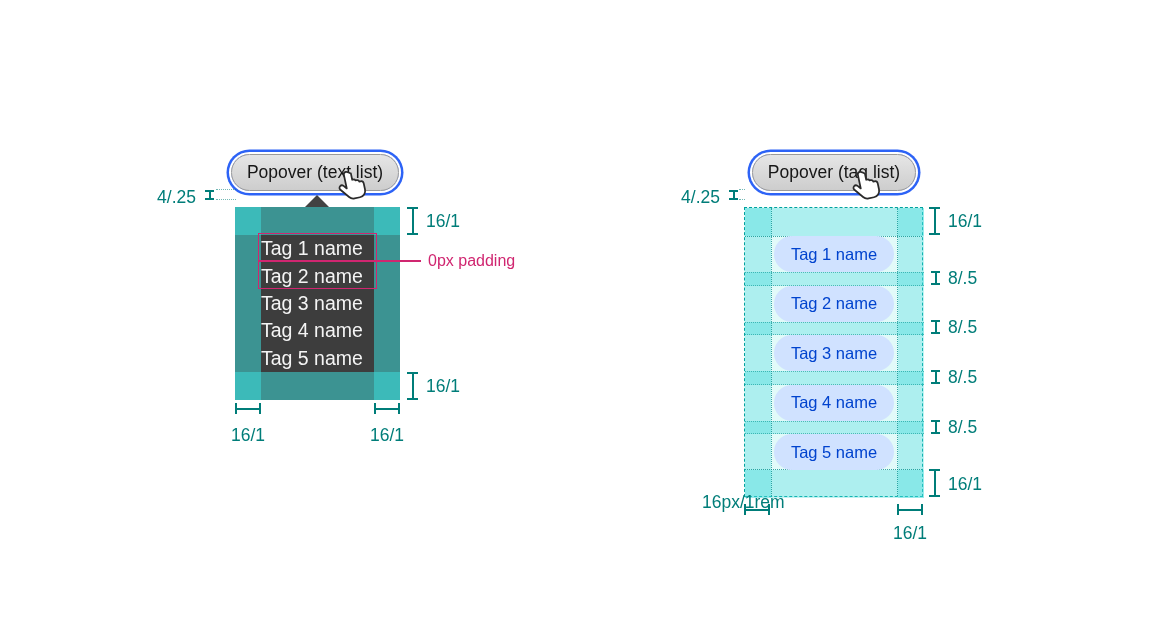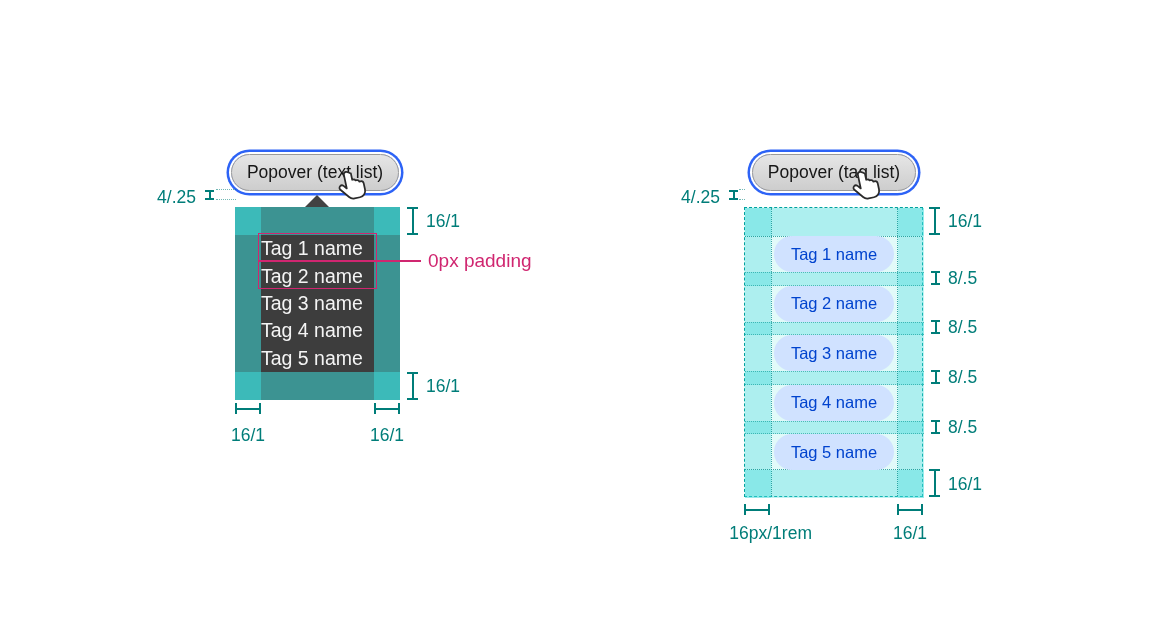--- a/index.html
+++ b/index.html
@@ -1,20 +1,20 @@
 <!DOCTYPE html>
 <html style="--annotation_teal: #007d79; --annotation_magenta: #d02670; --focus_blue: #2d63f6; --popover_dark: #3d3d3d; --popover_text: #f4f4f4; --spacer_teal: rgba(61,219,217,0.55); --spacer_teal_light: rgba(61,219,217,0.32); --spacer_tint: rgba(61,219,217,0.15); --dashed_teal: #00a29e; --tag_bg: #d0e2ff; --tag_text: #0043ce; --button_bg_top: #e6e6e6; --button_bg_bottom: #cdcdcd;"><head>
 <meta charset="utf-8">
 <style>
   html,body{margin:0;padding:0;background:#ffffff;}
   body{font-family:"Liberation Sans","DejaVu Sans",sans-serif;}
   .canvas{position:relative;width:1152px;height:634px;background:#fff;overflow:hidden;}
 
   .ann{position:absolute;color:var(--annotation_teal,#007d79);font-size:17.5px;line-height:22px;white-space:nowrap;}
-  .mag{position:absolute;color:var(--annotation_magenta,#d02670);font-size:19px;line-height:22px;white-space:nowrap;}
+  .mag{position:absolute;color:var(--annotation_magenta,#d02670);font-size:16px;line-height:22px;white-space:nowrap;}
 
   .popover-button{position:absolute;display:flex;align-items:center;justify-content:center;
     height:37px;border-radius:19px;background:linear-gradient(var(--button_bg_top,#e6e6e6),var(--button_bg_bottom,#cdcdcd));
     border:1px solid #9a9a9a;box-shadow:0 0 0 2px #ffffff,0 0 0 4.5px var(--focus_blue,#2d63f6);
     font-size:17.5px;color:#161616;box-sizing:border-box;cursor:pointer;}
 
   .vmark{position:absolute;border-top:2px solid var(--annotation_teal,#007d79);border-bottom:2px solid var(--annotation_teal,#007d79);box-sizing:border-box;}
   .vmark::before{content:"";position:absolute;left:50%;top:0;bottom:0;width:2px;margin-left:-1px;background:var(--annotation_teal,#007d79);}
   .hmark{position:absolute;border-left:2px solid var(--annotation_teal,#007d79);border-right:2px solid var(--annotation_teal,#007d79);box-sizing:border-box;}
   .hmark::before{content:"";position:absolute;top:50%;left:0;right:0;height:2px;margin-top:-1px;background:var(--annotation_teal,#007d79);}
@@ -147,18 +147,18 @@
     <div class="ann" style="left:948px;top:316px;">8/.5</div>
     <div class="vmark" style="left:931px;top:370px;width:9px;height:14px;"></div>
     <div class="ann" style="left:948px;top:366px;">8/.5</div>
     <div class="vmark" style="left:931px;top:420px;width:9px;height:14px;"></div>
     <div class="ann" style="left:948px;top:416px;">8/.5</div>
 
     <div class="vmark" style="left:929px;top:469px;width:11px;height:28px;"></div>
     <div class="ann" style="left:948px;top:473px;">16/1</div>
 
     <div class="hmark" style="left:744px;top:504px;width:26px;height:11px;"></div>
-    <div class="ann" style="left:702px;top:522px;width:110px;text-align:right;">16px/1rem</div>
+    <div class="ann" style="left:702px;top:491px;width:110px;text-align:left;">16px/1rem</div>
     <div class="hmark" style="left:897px;top:504px;width:26px;height:11px;"></div>
     <div class="ann" style="left:883px;top:522px;width:54px;text-align:center;">16/1</div>
   </section>
 
 </div>
 
 </body></html>

